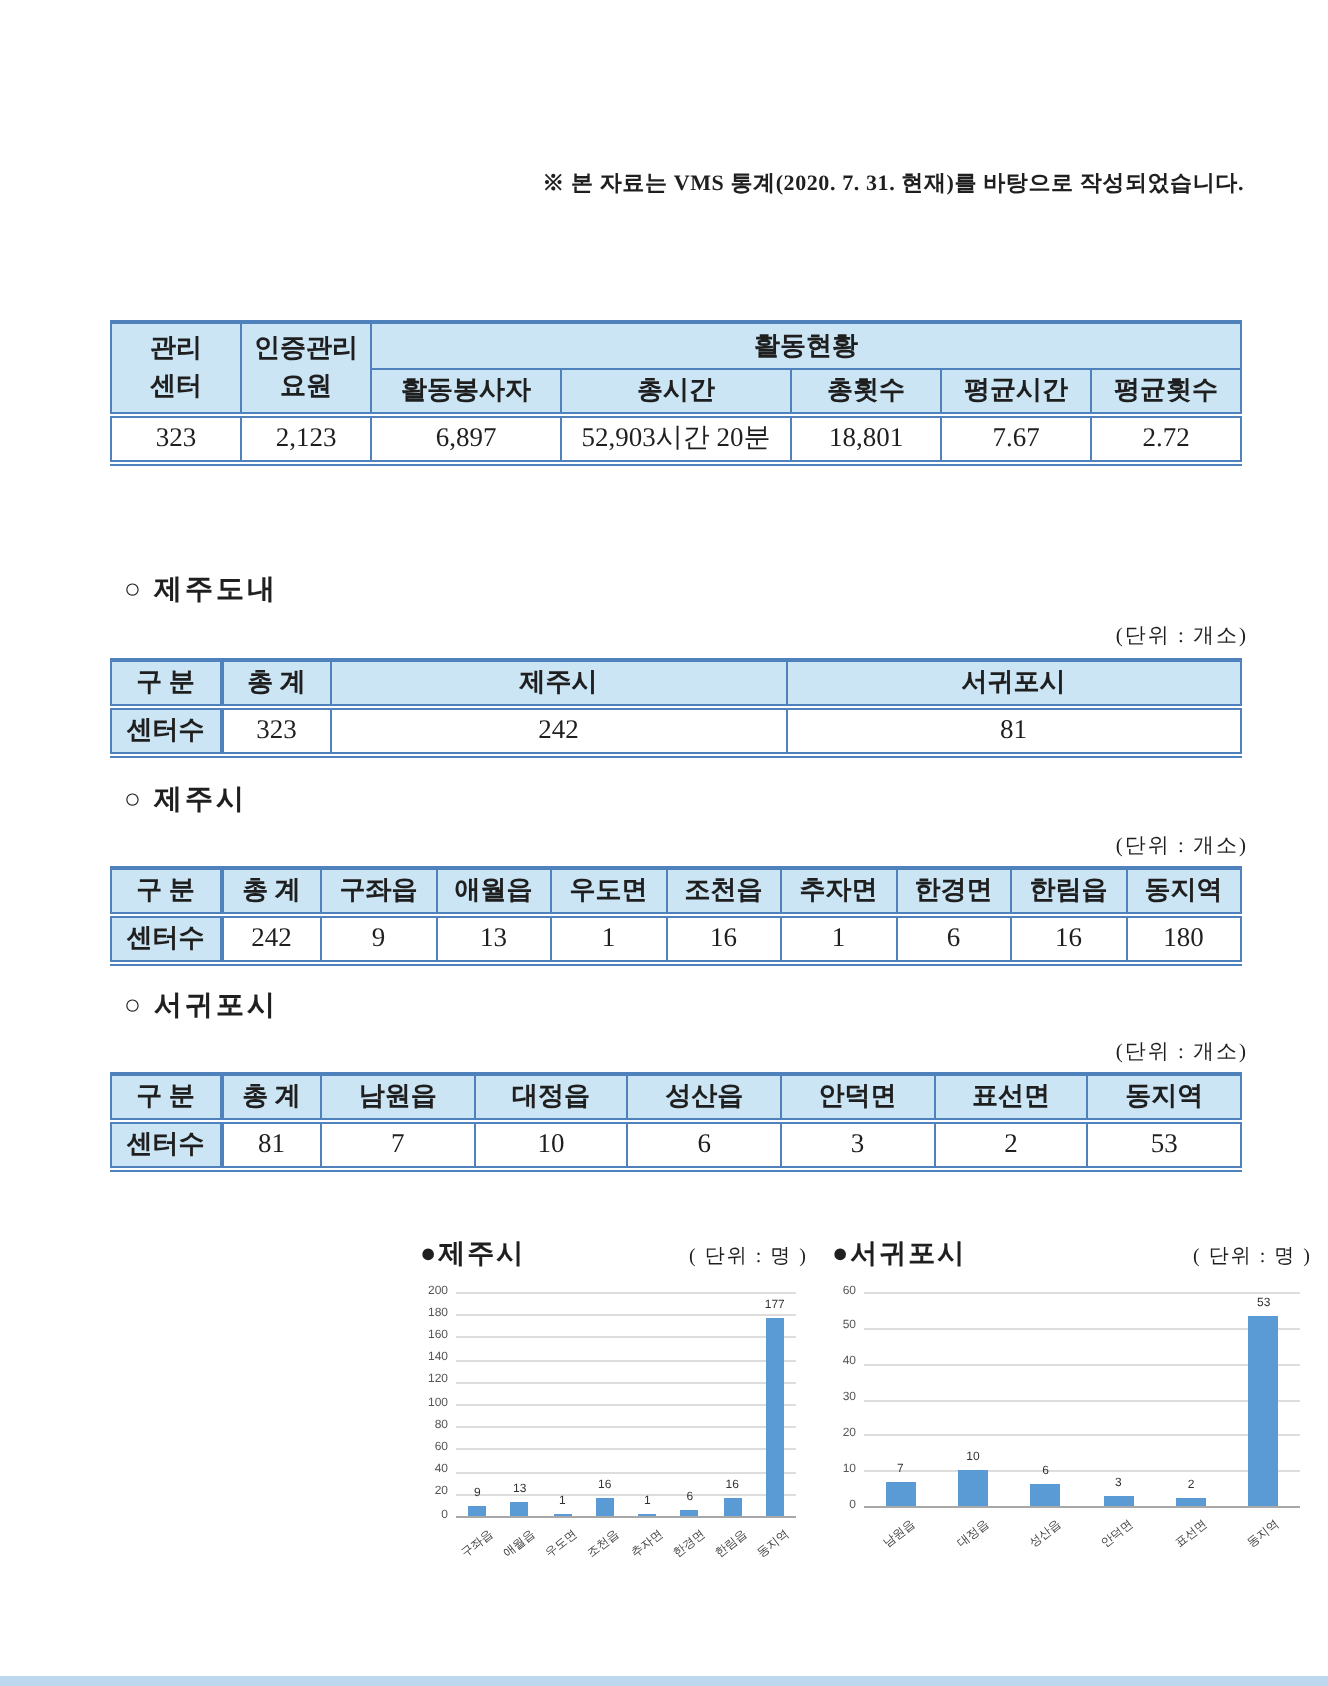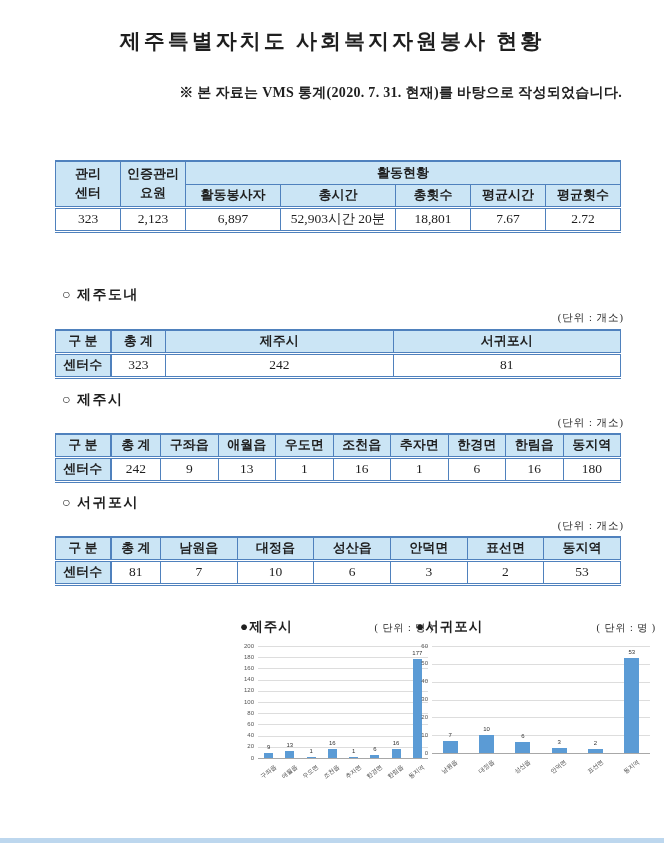--- a/index.html
+++ b/index.html
@@ -4,21 +4,21 @@
 <style>
   :root { --b:#4F81BD; --hbg:#CBE5F5; --ink:#1f1f1f; }
   * { box-sizing:border-box; }
   html,body { margin:0; padding:0; background:#fff; }
   .page {
     position:relative; width:664px; height:843px; background:#ffffff;
     font-family:"Liberation Serif","DejaVu Serif",serif; color:var(--ink); overflow:hidden;
   }
   .doc-title { position:absolute; top:27px; left:0; width:100%; text-align:center;
     font-size:21px; font-weight:700; letter-spacing:3px; }
-  .source-note { position:absolute; top:84px; right:42px; font-size:14px; font-weight:600; letter-spacing:0.3px; }
+  .source-note { position:absolute; top:84px; right:42px; font-size:11px; font-weight:600; letter-spacing:0.3px; }
   .sec-heading { position:absolute; left:57px; font-size:14.5px; font-weight:700; letter-spacing:1.5px; }
   .sub-heading { position:absolute; left:62px; font-size:14px; font-weight:700; letter-spacing:1.5px; }
   .unit-label { position:absolute; right:40px; font-size:10.5px; letter-spacing:1px; }
 
   .subtable-slot { position:absolute; left:55px; width:565px; }
   .inner-table { width:100%; border-collapse:collapse; table-layout:fixed;
     border-top:2px solid var(--b); border-bottom:3px double var(--b);
     border-left:1px solid var(--b); border-right:1px solid var(--b); }
   .inner-table th, .inner-table td { border:1px solid var(--b); text-align:center;
     padding:0 2px; height:23px; font-size:13px; overflow:hidden; }
@@ -34,41 +34,40 @@
   .chart-head { display:flex; justify-content:space-between; align-items:baseline; }
   .chart-title { font-size:13.5px; font-weight:700; letter-spacing:1px; }
   .chart-unit { font-size:10px; letter-spacing:1px; }
   #chart-pie { left:24px; top:6px; width:195px; }
   .pie-wrap { position:absolute; left:31px; top:40px; width:128px; height:128px; }
   .pie { width:100%; height:100%; border-radius:50%; }
   .pie-label { position:absolute; font-size:10px; text-align:center; white-space:pre-line;
     line-height:1.6; color:#222; }
   .pie-label.pink { left:16px; top:20px; width:52px; }
   .pie-label.blue { left:70px; top:64px; width:52px; }
-  #bar1 { left:240px; top:6px; width:194px; }
+  #bar1 { left:210px; top:6px; width:194px; }
   #bar2 { left:416px; top:6px; width:240px; }
   .barchart { position:relative; margin-top:10px; }
   .grid { position:absolute; height:1px; background:#DDDDDD; }
   .grid.base { background:#A8A8A8; }
   .ylab { position:absolute; font-size:6px; color:#555; text-align:right;
     font-family:"Liberation Sans","DejaVu Sans",sans-serif; }
   .bar { position:absolute; background:#5B9BD5; }
   .vlab { position:absolute; font-size:6px; color:#333; text-align:center; width:22px;
     font-family:"Liberation Sans","DejaVu Sans",sans-serif; }
   .xlab { position:absolute; font-size:6px; color:#444; text-align:right; width:30px;
     transform:rotate(-38deg); transform-origin:100% 0;
     font-family:"Liberation Sans","DejaVu Sans",sans-serif; white-space:nowrap; }
   .bottom-strip { position:absolute; bottom:0; left:0; width:100%; height:5px; background:#BDD7EE; }
 </style>
 </head>
 <body>
 
 <div class="page">
 
-  <div class="doc-title">제주특별자치도 사회복지자원봉사 현황</div>
   <div class="source-note">※ 본 자료는 VMS 통계(2020. 7. 31. 현재)를 바탕으로 작성되었습니다.</div>
 
 
   <div class="subtable-slot" style="top:160px">
     <table class="inner-table">
       <colgroup>
         <col style="width:65px">
           <col style="width:65px">
           <col style="width:95px">
         <col style="width:115px">

